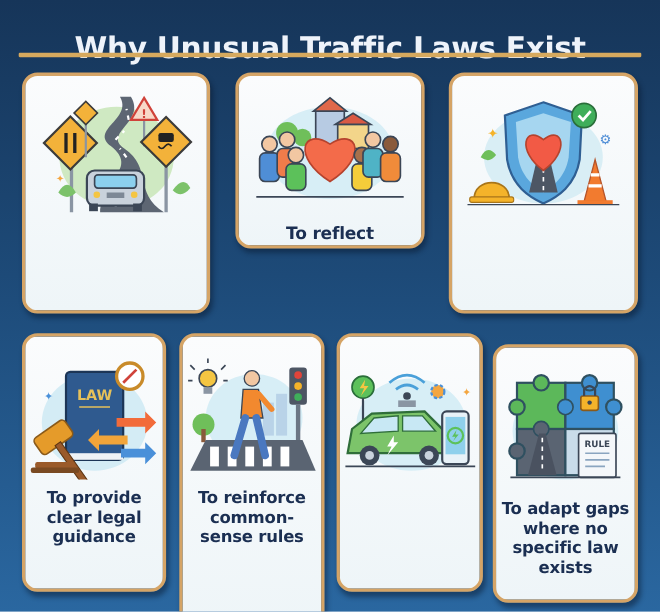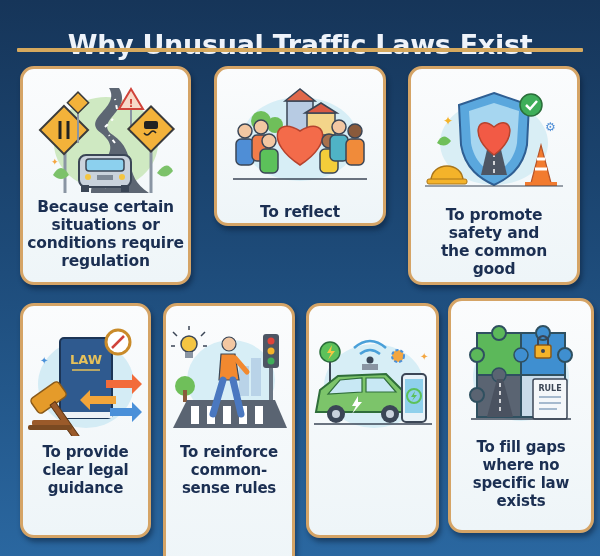--- a/index.html
+++ b/index.html
@@ -68,24 +68,20 @@
       <rect x="48" y="72" width="52" height="32" rx="7" fill="#c9d2dc" stroke="#3b4656" stroke-width="2"></rect>
       <rect x="55" y="76" width="38" height="12" rx="3" fill="#8cd0ee" stroke="#3b4656" stroke-width="1.5"></rect>
       <circle cx="57" cy="94" r="3" fill="#f4c542"></circle>
         <circle cx="91" cy="94" r="3" fill="#f4c542"></circle>
       <rect x="66" y="92" width="16" height="5" fill="#7d8896"></rect>
       <rect x="50" y="102" width="8" height="7" fill="#3b4656"></rect>
         <rect x="90" y="102" width="8" height="7" fill="#3b4656"></rect>
       <text x="20" y="82" font-size="9" fill="#f4a640" font-family="DejaVu Sans, sans-serif">✦</text>
     </svg>
   </div>
-  <div class="label" style="top:129px;">Because certain
-situations or
-conditions require
-regulation</div>
 </div>
 
 <div class="card" style="left:214px;top:66px;width:172px;height:160px;">
   <div class="art" style="top:14px;">
     <svg width="150" height="104" viewBox="0 0 150 104">
       <ellipse cx="75" cy="56" rx="58" ry="42" fill="#d7eef6"></ellipse>
       <rect x="62" y="18" width="26" height="34" fill="#b7cbe3" stroke="#3b4656" stroke-width="1.5"></rect>
       <path d="M60 18 L75 6 L90 18 Z" fill="#e0684a" stroke="#3b4656" stroke-width="1.5"></path>
       <rect x="82" y="30" width="28" height="22" fill="#f3d58a" stroke="#3b4656" stroke-width="1.5"></rect>
       <path d="M80 30 L96 20 L112 30 Z" fill="#d95a44" stroke="#3b4656" stroke-width="1.5"></path>
@@ -130,24 +126,20 @@
       <rect x="8" y="96" width="40" height="5" rx="2" fill="#f4b32a" stroke="#a8751a" stroke-width="1"></rect>
       <path d="M112 100 L122 62 L132 100 Z" fill="#f27b2f" stroke="#b5542a" stroke-width="1.2"></path>
       <path d="M116 86 L128 86 M118 76 L126 76" stroke="#fff" stroke-width="3"></path>
       <rect x="106" y="99" width="32" height="4" fill="#f27b2f"></rect>
       <path d="M18 60 q6 -12 14 -2 q-6 8 -14 2z" fill="#6fbf5a"></path>
       <text x="24" y="42" font-size="12" fill="#f4b32a" font-family="DejaVu Sans, sans-serif">✦</text>
       <text x="126" y="48" font-size="12" fill="#4f8ed6" font-family="DejaVu Sans, sans-serif">⚙</text>
       <line x1="6" y1="103" x2="144" y2="103" stroke="#3b4656" stroke-width="1.2"></line>
     </svg>
   </div>
-  <div class="label" style="top:137px;">To promote
-safety and
-the common
-good</div>
 </div>
 
 <div class="card small" style="left:20px;top:303px;width:131px;height:235px;">
   <div class="art" style="top:18px;">
     <svg width="120" height="112" viewBox="0 0 120 112">
       <ellipse cx="60" cy="60" rx="48" ry="44" fill="#d4ecf5"></ellipse>
       <rect x="34" y="14" width="52" height="80" rx="4" fill="#2f5a8f" stroke="#1c3556" stroke-width="2"></rect>
       <rect x="36" y="88" width="50" height="6" fill="#eef2f6"></rect>
       <text x="60" y="40" font-size="13" font-weight="bold" fill="#e6c15a" text-anchor="middle" font-family="DejaVu Sans, sans-serif">LAW</text>
       <line x1="46" y1="46" x2="74" y2="46" stroke="#e6c15a" stroke-width="1.5"></line>
@@ -228,21 +220,21 @@
       <rect x="90" y="40" width="24" height="48" rx="4" fill="#e8f2f8" stroke="#3b4656" stroke-width="2"></rect>
       <rect x="93" y="45" width="18" height="34" fill="#8fd0ec"></rect>
       <circle cx="102" cy="62" r="7" fill="none" stroke="#5cc15a" stroke-width="2"></circle>
       <path d="M103 57 L99 63 L102 63 L100 67 L105 61 L102 61 Z" fill="#5cc15a"></path>
       <text x="108" y="26" font-size="10" fill="#f4a640" font-family="DejaVu Sans, sans-serif">✦</text>
       <line x1="2" y1="90" x2="120" y2="90" stroke="#3b4656" stroke-width="1.5"></line>
     </svg>
   </div>
 </div>
 
-<div class="card small" style="left:448px;top:298px;width:146px;height:235px;">
+<div class="card small" style="left:448px;top:313px;width:132px;height:235px;">
   <div class="art" style="top:18px;">
     <svg width="120" height="108" viewBox="0 0 120 108">
       <ellipse cx="60" cy="58" rx="48" ry="44" fill="#d7eef6"></ellipse>
       <rect x="16" y="14" width="44" height="42" fill="#5cb85a" stroke="#2f5060" stroke-width="2"></rect>
       <circle cx="38" cy="14" r="7" fill="#5cb85a" stroke="#2f5060" stroke-width="2"></circle>
       <circle cx="16" cy="36" r="7" fill="#5cb85a" stroke="#2f5060" stroke-width="2"></circle>
       <rect x="60" y="14" width="44" height="42" fill="#3f8fd0" stroke="#2f5060" stroke-width="2"></rect>
       <circle cx="82" cy="14" r="7" fill="#3f8fd0" stroke="#2f5060" stroke-width="2"></circle>
       <circle cx="104" cy="36" r="7" fill="#3f8fd0" stroke="#2f5060" stroke-width="2"></circle>
       <circle cx="60" cy="36" r="7" fill="#3f8fd0" stroke="#2f5060" stroke-width="1.5"></circle>
@@ -254,17 +246,17 @@
       <rect x="60" y="56" width="44" height="42" fill="#c9dcea" stroke="#2f5060" stroke-width="2"></rect>
       <rect x="74" y="26" width="16" height="13" rx="2" fill="#f4b32a" stroke="#8a5a1a" stroke-width="1.5"></rect>
       <path d="M77 26 L77 20 Q82 14 87 20 L87 26" fill="none" stroke="#3b4656" stroke-width="2"></path>
       <circle cx="82" cy="32" r="2" fill="#3b4656"></circle>
       <rect x="72" y="60" width="34" height="40" rx="2" fill="#f4f7fa" stroke="#3b4656" stroke-width="1.5"></rect>
       <text x="89" y="72" font-size="8" font-weight="bold" fill="#3b4656" text-anchor="middle" font-family="DejaVu Sans, sans-serif">RULE</text>
       <path d="M78 78 L100 78 M78 84 L100 84 M78 90 L96 90" stroke="#8aa5c0" stroke-width="1.5"></path>
       <line x1="10" y1="100" x2="110" y2="100" stroke="#3b4656" stroke-width="1.5"></line>
     </svg>
   </div>
-  <div class="label" style="top:137px;">To fill gaps
+  <div class="label" style="top:137px;">To adapt gaps
 where no
 specific law
 exists</div>
 </div>
 
 </body></html>

